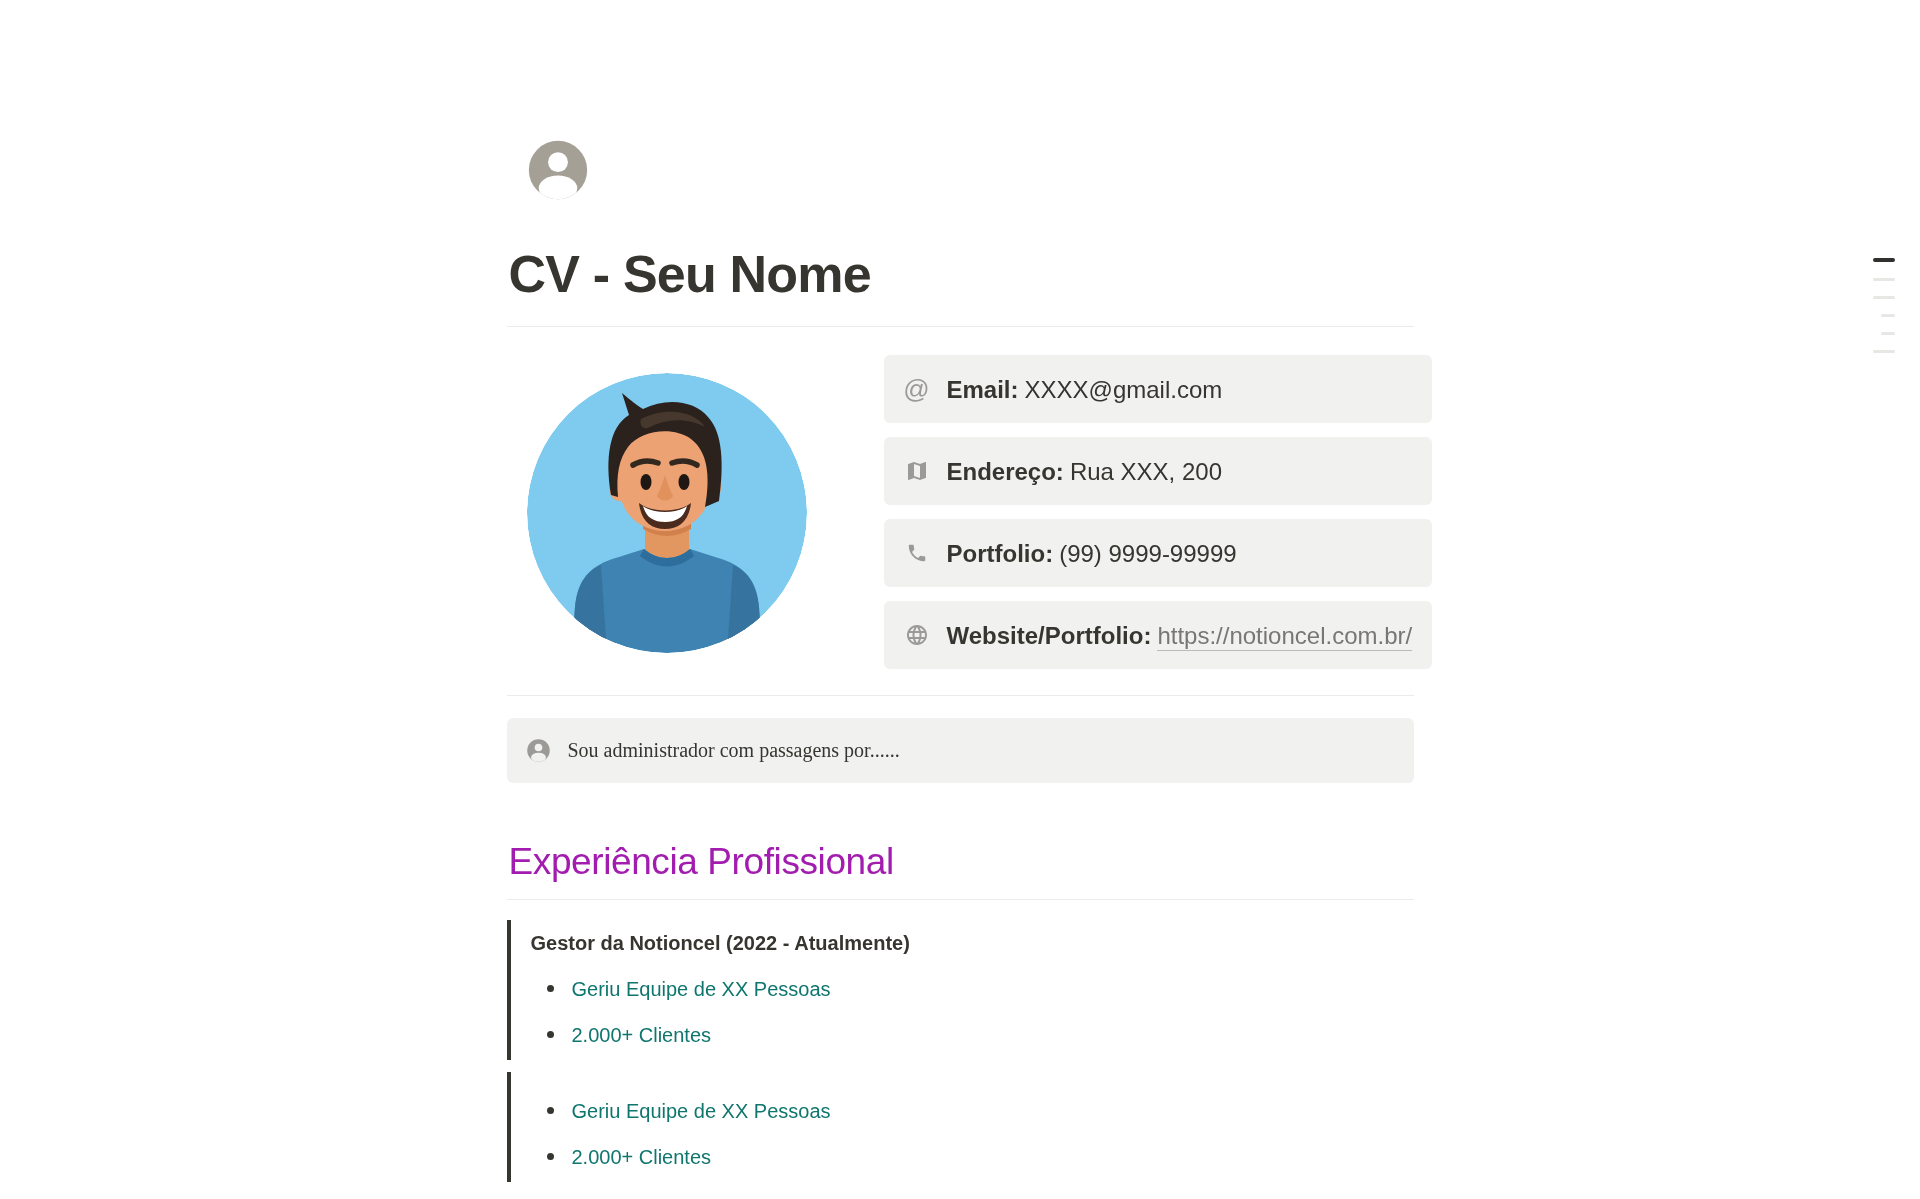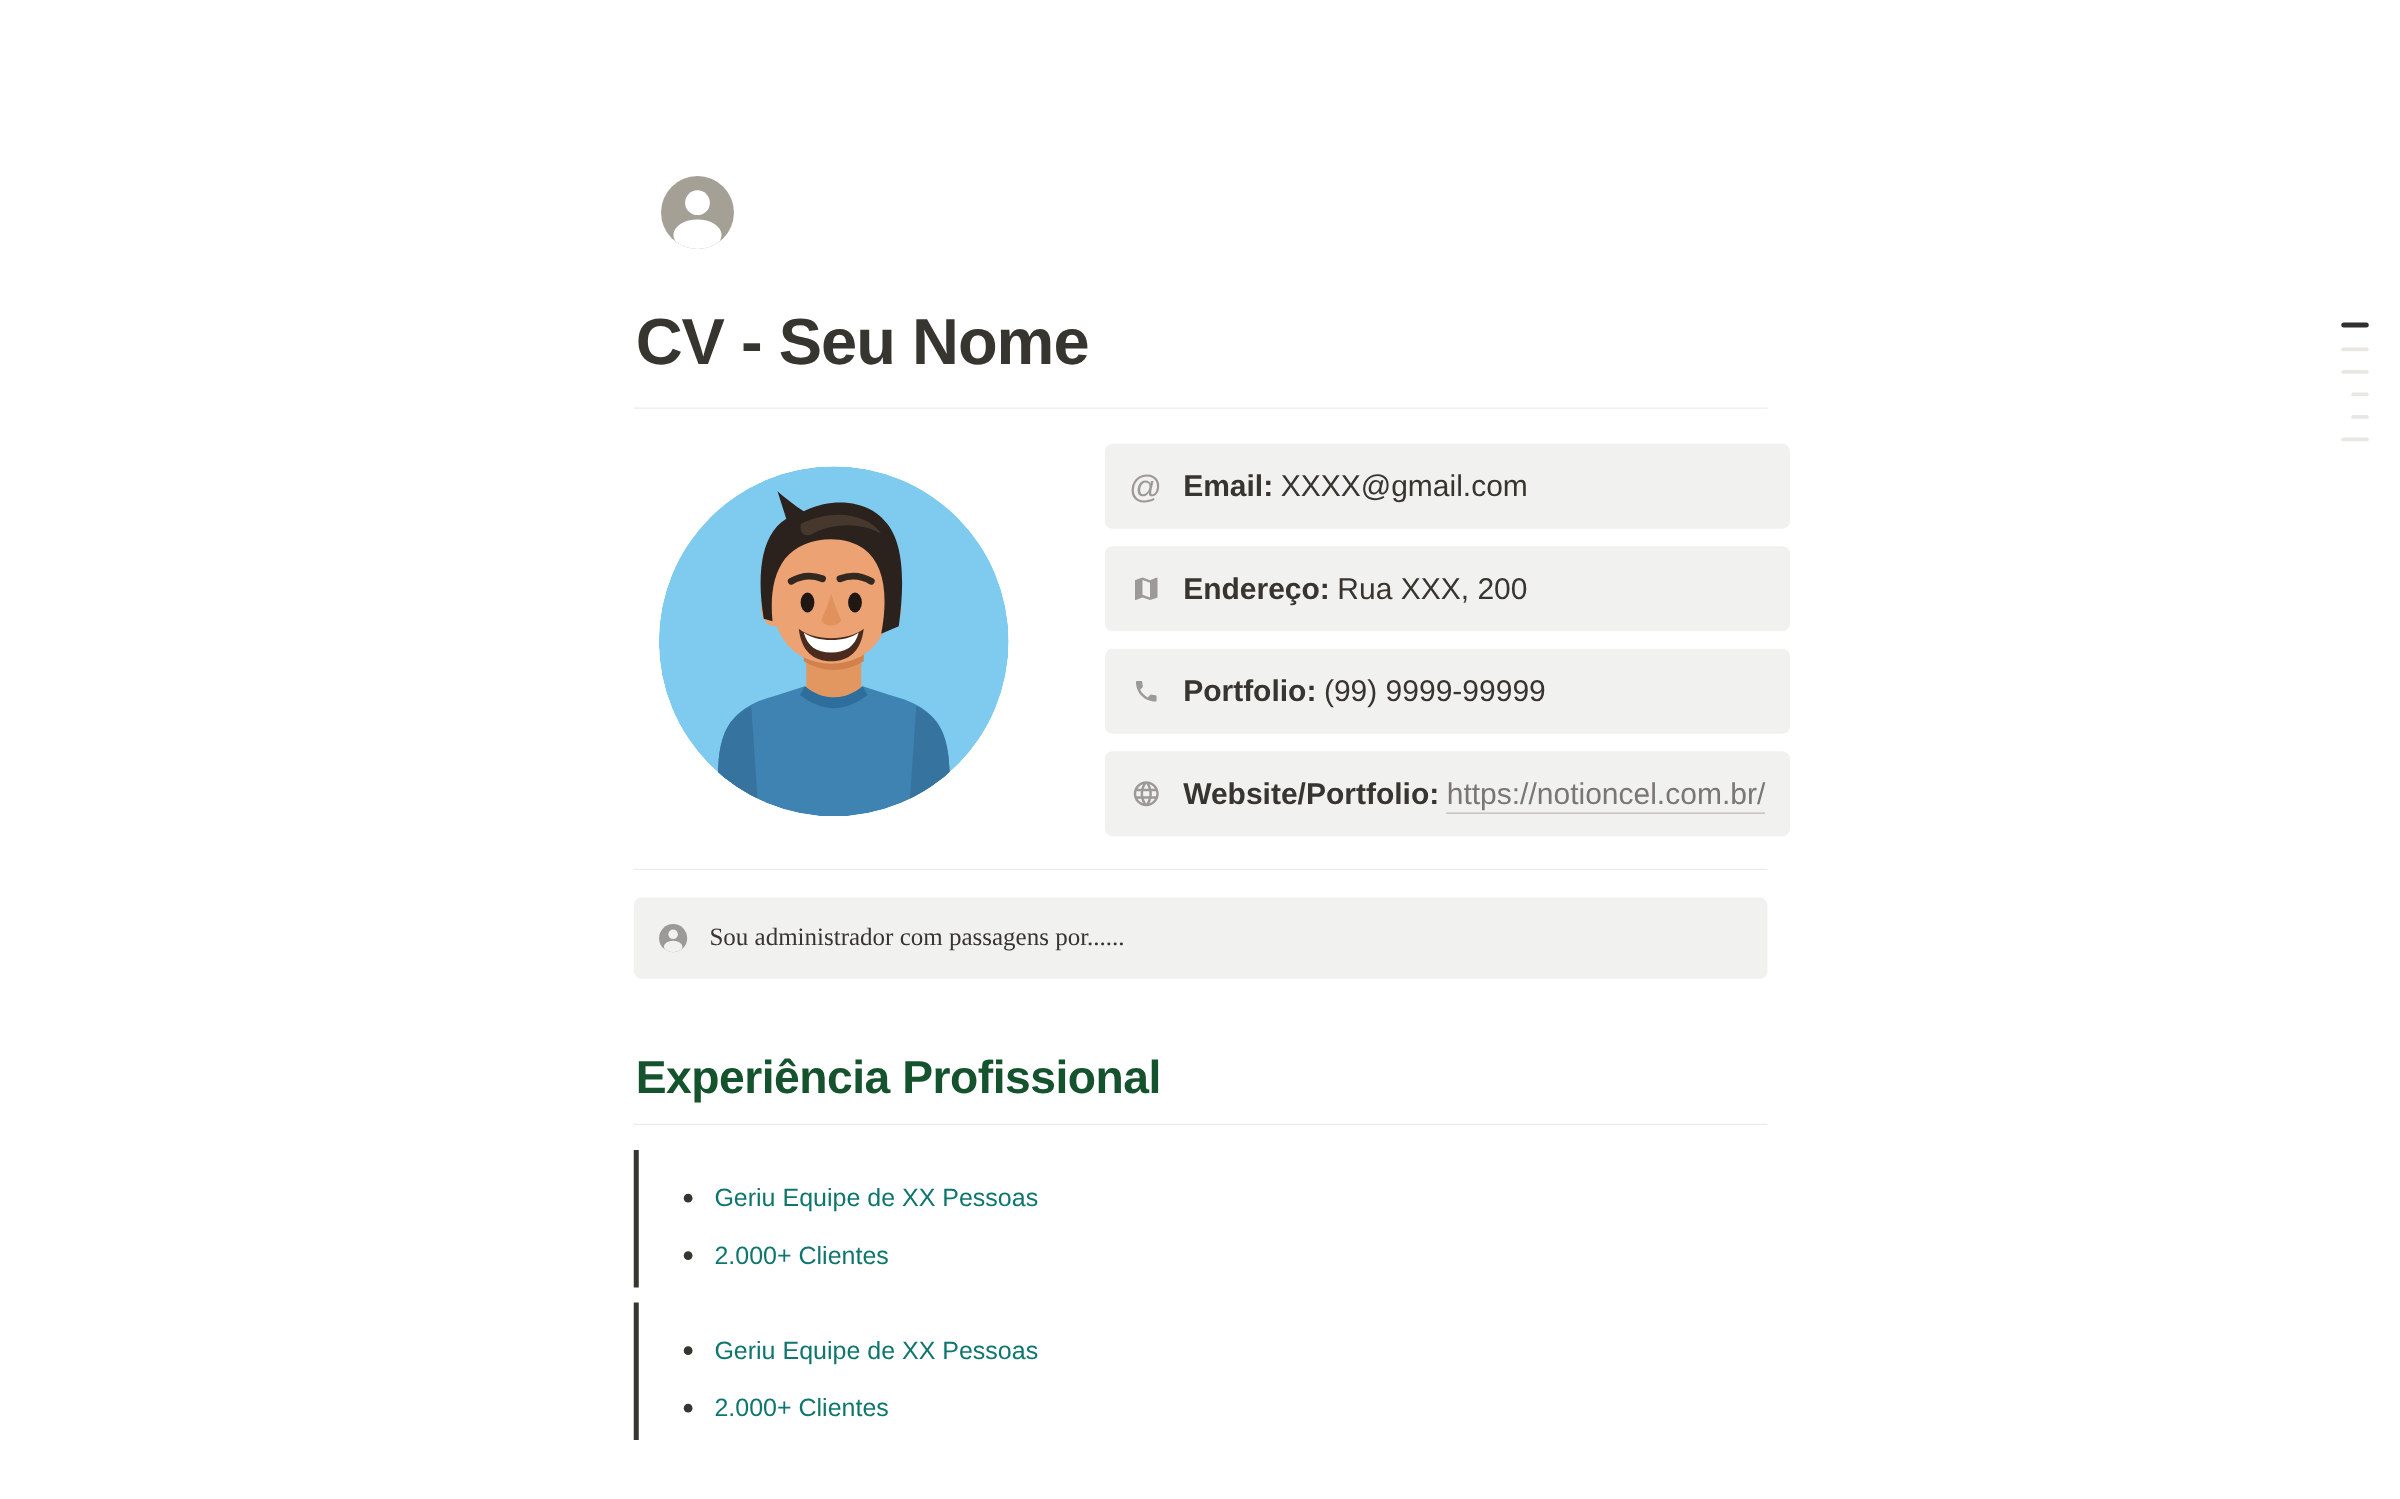--- a/index.html
+++ b/index.html
@@ -45,22 +45,22 @@
   }
 
   .callout {
     margin-top:22px; min-height:65px; background:#F1F1EF; border-radius:6px;
     display:flex; align-items:center; padding:0 18px;
   }
   .callout-icon { width:27px; height:27px; flex:none; display:block; }
   .callout-text { margin-left:16px; font-size:20px; color:#37352F;font-family:Liberation Serif, serif; }
 
   .section-heading {
-    font-size:37px; font-weight:700; letter-spacing:-0.4px;
-    margin:56px 0 0 2px; line-height:1.25; color:#14532d;
+    font-size:37px; font-weight:400; letter-spacing:-0.4px;
+    margin:56px 0 0 2px; line-height:1.25; color:#a21caf;
   }
 
   .quote {
     border-left:4px solid #37352F;
     margin-top:20px; padding:8px 0 10px 20px;
   }
   .quote + .quote { margin-top:12px; }
   .quote-title { font-size:20px; font-weight:700; line-height:30px; color:#37352F; }
   .quote ul { list-style:none; margin:0; padding:0; }
   .quote li {
@@ -205,20 +205,21 @@
       </g>
     </svg>
     <span class="callout-text">Sou administrador com passagens por......</span>
   </div>
 
   <h2 class="section-heading">Experiência Profissional</h2>
 
   <hr class="divider d3">
 
   <div class="quote">
+    <div class="quote-title">Gestor da Notioncel (2022 - Atualmente)</div>
     <ul>
       <li>Geriu Equipe de XX Pessoas</li>
       <li>2.000+ Clientes</li>
     </ul>
   </div>
 
   <div class="quote">
     <ul>
       <li>Geriu Equipe de XX Pessoas</li>
       <li>2.000+ Clientes</li>

